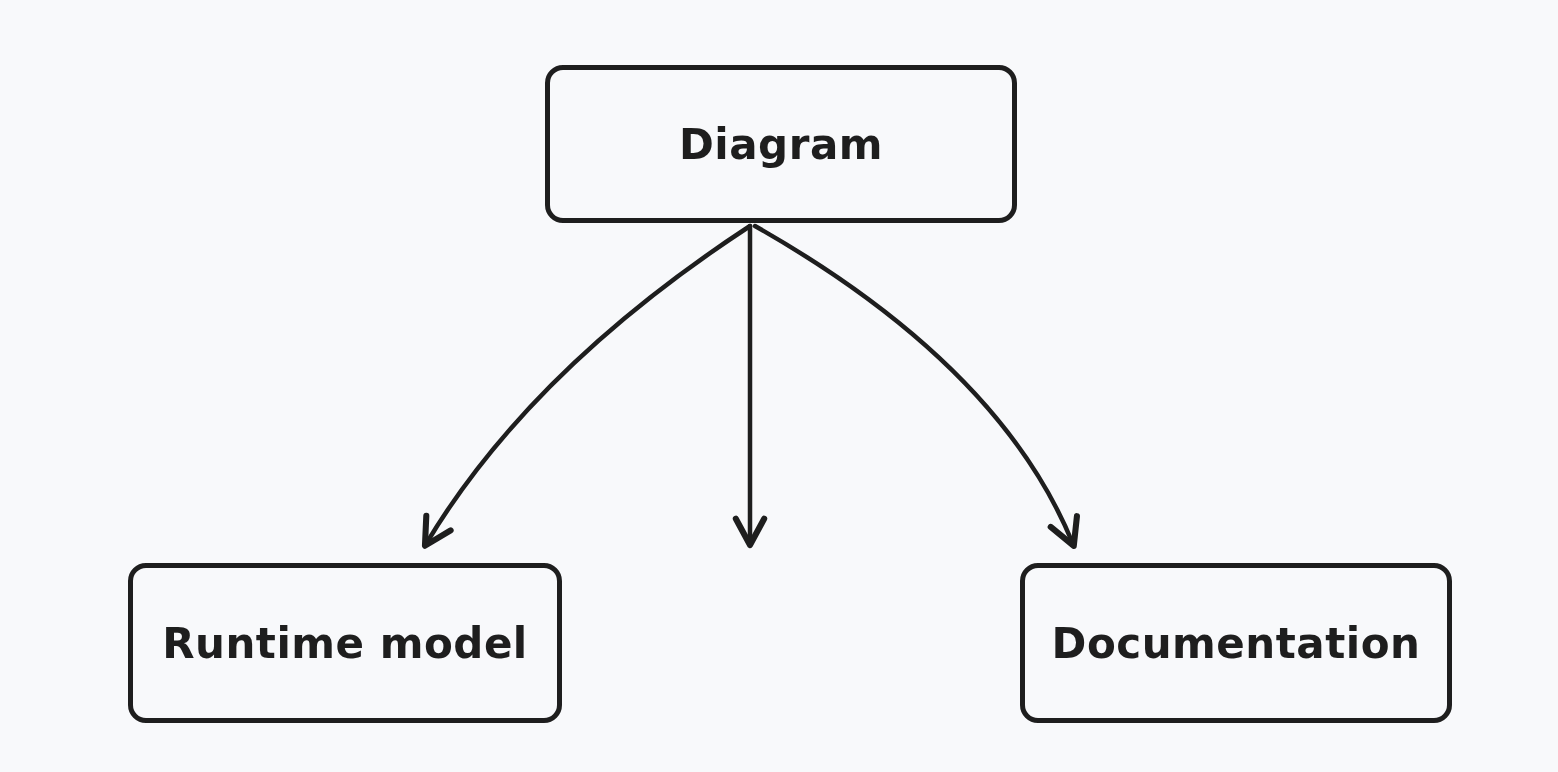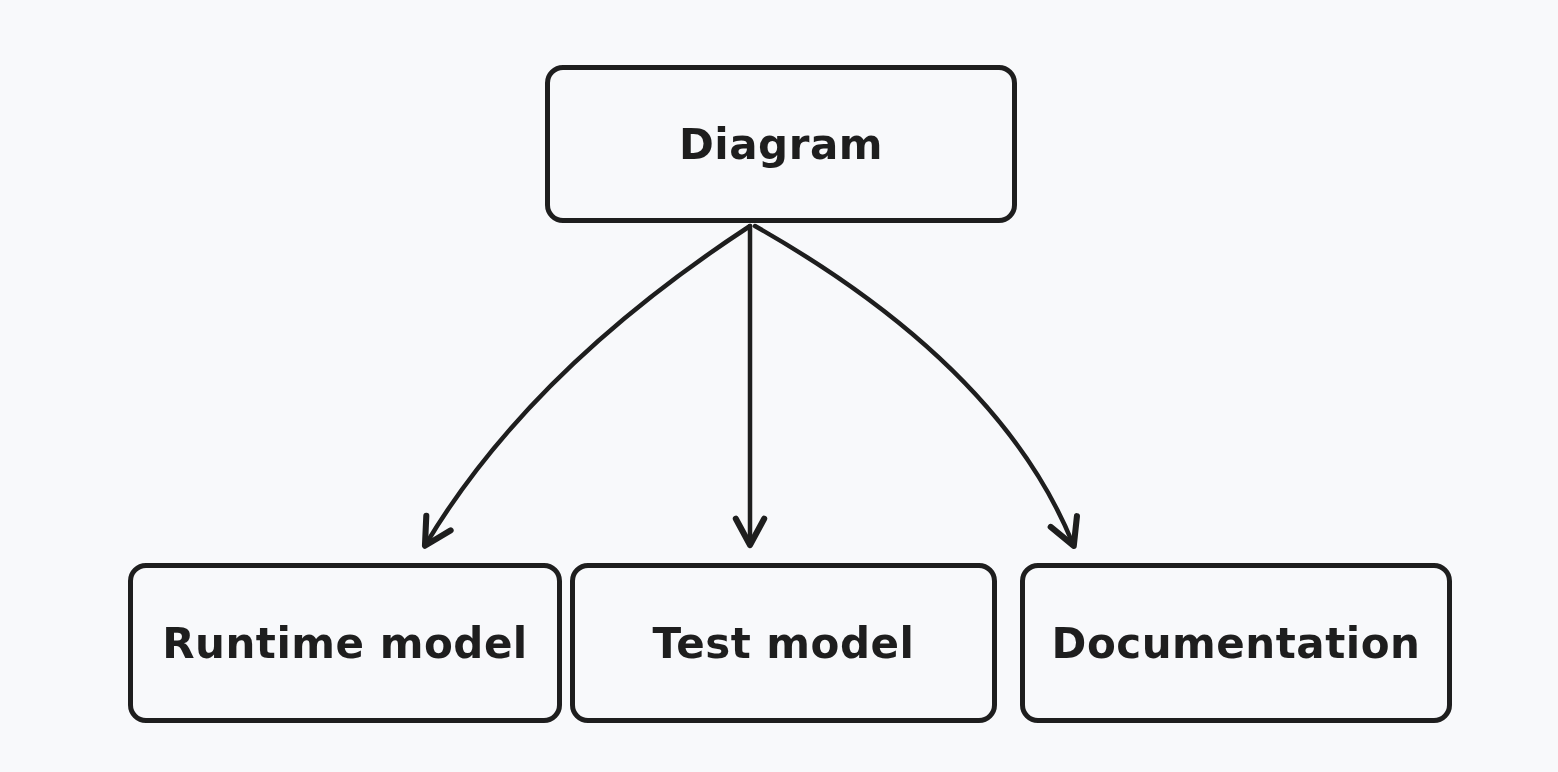--- a/index.html
+++ b/index.html
@@ -65,21 +65,18 @@
   </svg>
 
   <div class="node" id="node-diagram">
     <span class="node-label">Diagram</span>
   </div>
 
   <div class="node" id="node-runtime-model">
     <span class="node-label">Runtime model</span>
   </div>
 
-  <div class="node" id="node-test-model">
-    <span class="node-label">Test model</span>
-  </div>
 
   <div class="node" id="node-documentation">
     <span class="node-label">Documentation</span>
   </div>
 
 </div>
 
 </body></html>

